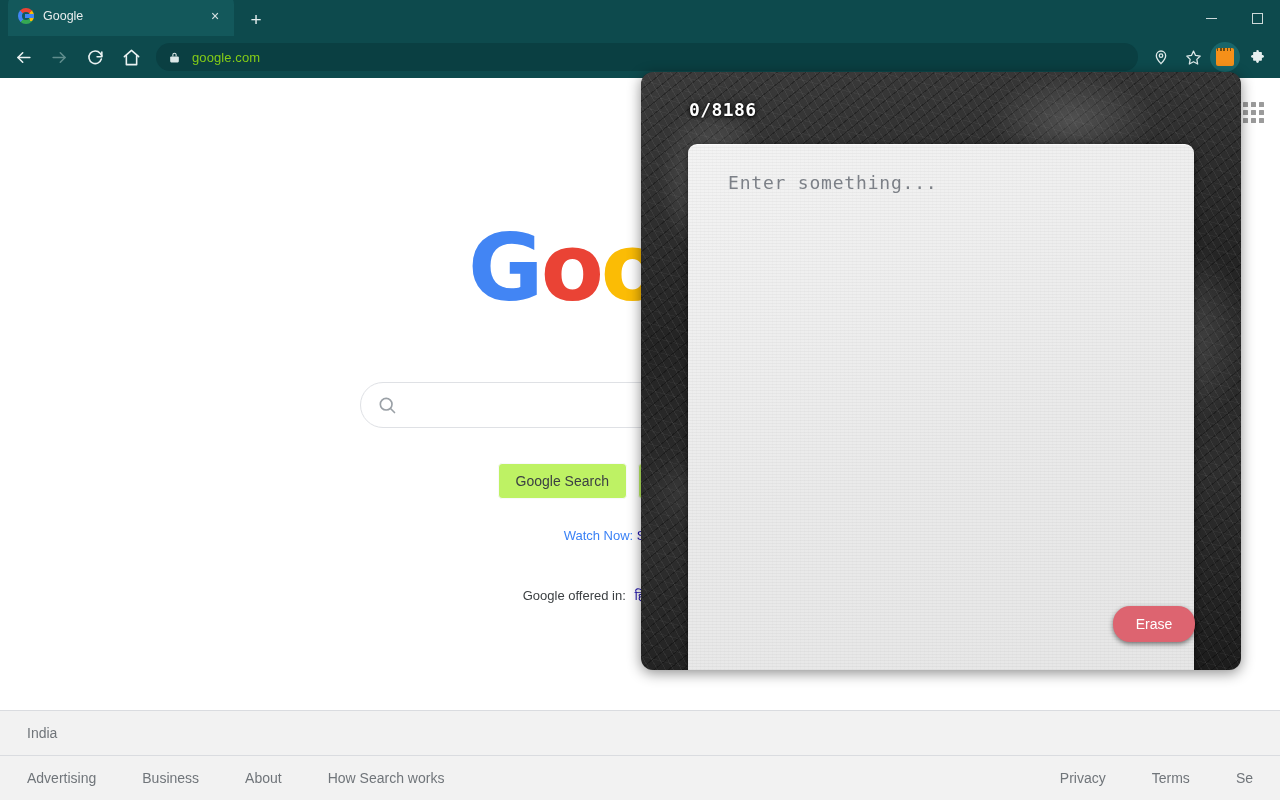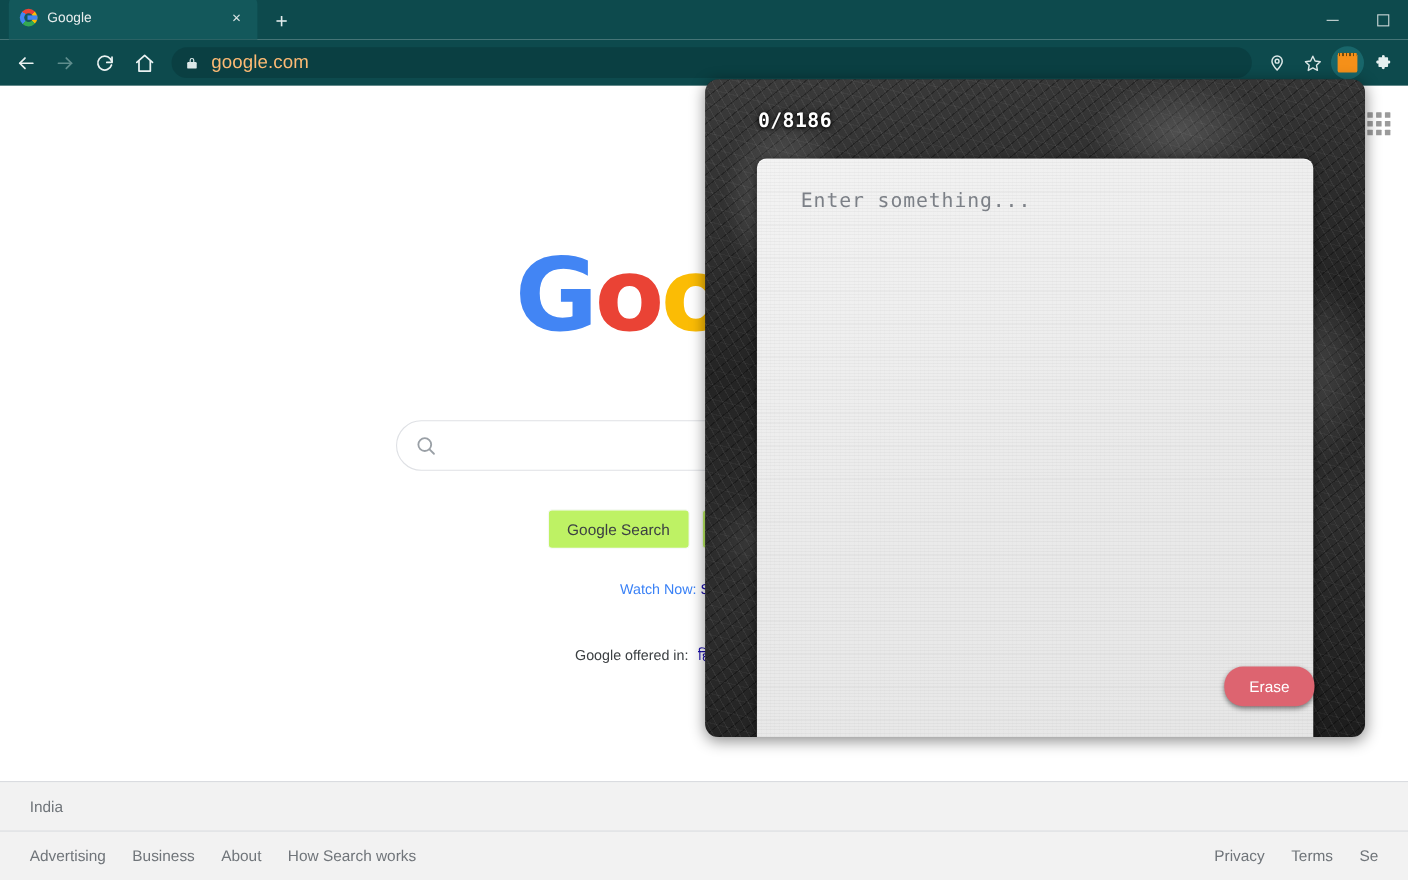--- a/index.html
+++ b/index.html
@@ -90,21 +90,21 @@
   .navbtn svg { display: block; }
 
   .omnibox {
     flex: 1; height: 28px; margin: 0 8px 0 10px;
     background: #0a3f42;
     border-radius: 14px;
     display: flex; align-items: center;
     padding: 0 12px;
   }
   .lock { margin-right: 11px; display: flex; }
-  .url { font-size: 17px; color: #fdba74; letter-spacing: .1px; }
+  .url { font-size: 13px; color: #84cc16; letter-spacing: .1px; }
 
   .tb-icons { display: flex; align-items: center; margin-right: 6px; }
   .tb-icon {
     width: 30px; height: 30px; margin-right: 2px;
     display: flex; align-items: center; justify-content: center;
     border-radius: 50%;
   }
   .tb-icon.active { background: #18666a; }
   .ext-notepad {
     width: 18px; height: 18px;
@@ -176,21 +176,21 @@
   .offered a { color: #1a0dab; text-decoration: none; margin: 0 5px; }
 
   .footer {
     position: absolute; left: 0; bottom: 0; width: 1280px;
     background: #f2f2f2;
     border-top: 1px solid #dadce0;
     font-size: 14px; color: #70757a;
   }
   .footer-country { padding: 14px 27px; border-bottom: 1px solid #dadce0; }
   .footer-links { display: flex; justify-content: space-between; padding: 14px 27px; }
-  .footer-links .grp { display: flex; gap: 24px; }
+  .footer-links .grp { display: flex; gap: 46px; }
   .footer-links a { color: #70757a; text-decoration: none; }
 
   
   .panel {
     position: absolute;
     left: 641px; top: 72px;
     width: 600px; height: 598px;
     border-radius: 12px;
     overflow: hidden;
     box-shadow: 0 3px 14px rgba(0,0,0,.45);

